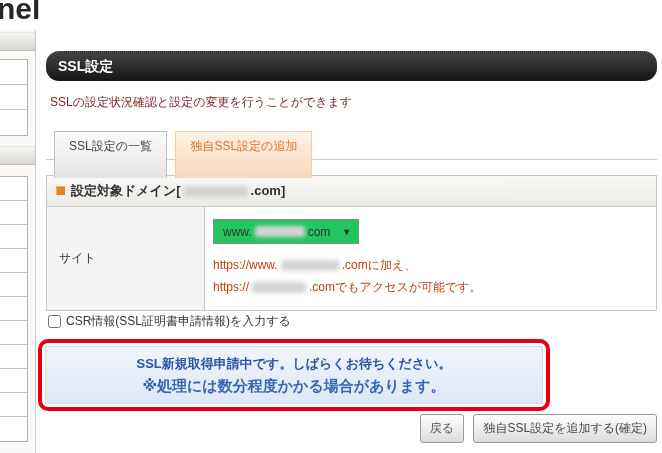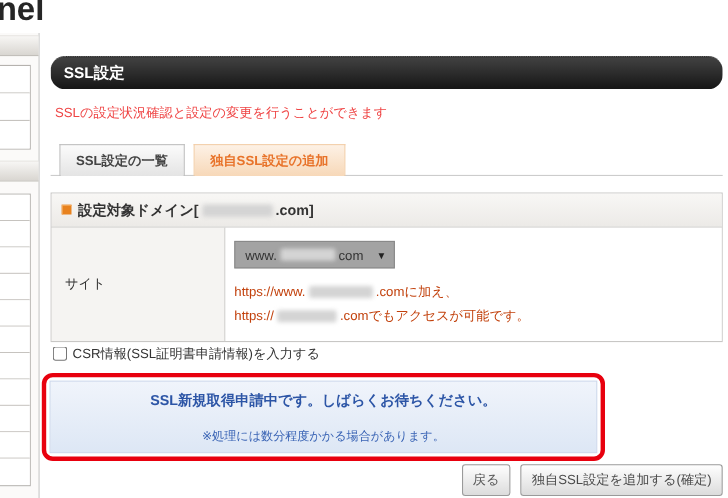--- a/index.html
+++ b/index.html
@@ -41,26 +41,26 @@
   .main { position:absolute; left:36px; top:0; width:626px; }
 
   .title-bar {
     margin:51px 5px 0 10px; height:30px;
     background:linear-gradient(#424242,#161616);
     border-top:1px dotted #6a6a6a;
     color:#fff; font-size:14px; font-weight:bold;
     line-height:29px; padding-left:12px;border-radius:13px;
   }
 
-  .desc { margin:13px 0 0 14px; font-size:12px; color:#ef4444; }
+  .desc { margin:13px 0 0 14px; font-size:12px; color:#7f1d1d; }
 
   .tabbar { margin:20px 5px 0 10px; height:29px; border-bottom:1px solid #ccc; }
   .tab {
-    display:inline-block; height:29px; line-height:28px; padding:0 14px;
-    font-size:12px; font-weight:bold; vertical-align:bottom; cursor:default;
+    display:inline-block; height:47px; line-height:28px; padding:0 14px;
+    font-size:12px; font-weight:normal; vertical-align:bottom; cursor:default;
   }
   .tab-inactive {
     margin-left:8px; color:#444;
     background:linear-gradient(#fbfbfb,#e4e4e4);
     border:1px solid #bfbfbf; border-bottom:none;
   }
   .tab-active {
     margin-left:4px; color:#e8732a;
     background:linear-gradient(#fdf1e5,#f7d8b8);
     border:1px solid #f2cda6; border-bottom:none;
@@ -77,21 +77,21 @@
     box-shadow:inset 1px 1px 0 #f4ae62; margin-right:6px;
   }
   .site-row { display:flex; }
   .site-label {
     width:158px; background:#f5f4f2; border-right:1px solid #c8c7c5;
     font-size:12px; display:flex; align-items:center; padding-left:12px; color:#333;
   }
   .site-content { flex:1; padding:12px 10px 12px 8px; background:#fff; }
   .select-box {
     display:inline-flex; align-items:center; height:25px;
-    border:1px solid #898989; background:#a3a3a3; padding:0 7px 0 9px;
+    border:1px solid #898989; background:#22c55e; padding:0 7px 0 9px;
     font-size:12px; color:#333; cursor:default;
   }
   .select-arrow { font-size:9px; color:#222; margin-left:12px; }
   .site-note { margin-top:11px; font-size:12px; line-height:1.8; color:#c2410c; }
 
   .blur {
     display:inline-block; height:11px; border-radius:2px;
     background:#d4d4d4; filter:blur(2px); vertical-align:middle; margin:0 3px;
   }
   .w64 { width:64px; } .w50 { width:50px; } .w58 { width:58px; } .w54 { width:54px; }
@@ -102,21 +102,21 @@
   .alert-wrap {
     margin:9px 0 0 2px; width:512px;
     border:4px solid #e8000e; border-radius:10px; padding:3px;
     background:#fff;
   }
   .alert {
     background:linear-gradient(#f0f4fb,#dde7f5);
     border:1px solid #ccd8ec; text-align:center; padding:8px 4px 7px;
   }
   .alert-main { font-size:13px; font-weight:bold; color:#2c55a6; }
-  .alert-sub  { font-size:11px; font-weight:normal; color:#3a64b5; margin-top:16px; }
+  .alert-sub  { font-size:15px; font-weight:bold; color:#3a64b5; margin-top:4px; }
 
   .btn-row { margin:3px 5px 0 0; text-align:right; }
   .btn {
     display:inline-block; font-size:12px; padding:5px 9px;
     background:linear-gradient(#fefefe,#dcdcdc);
     border:1px solid #9a9a9a; border-radius:3px; color:#4a4a4a;
     margin-left:5px; cursor:pointer;
   }
   .btn-back { color:#5a5a5a; }
 </style>

